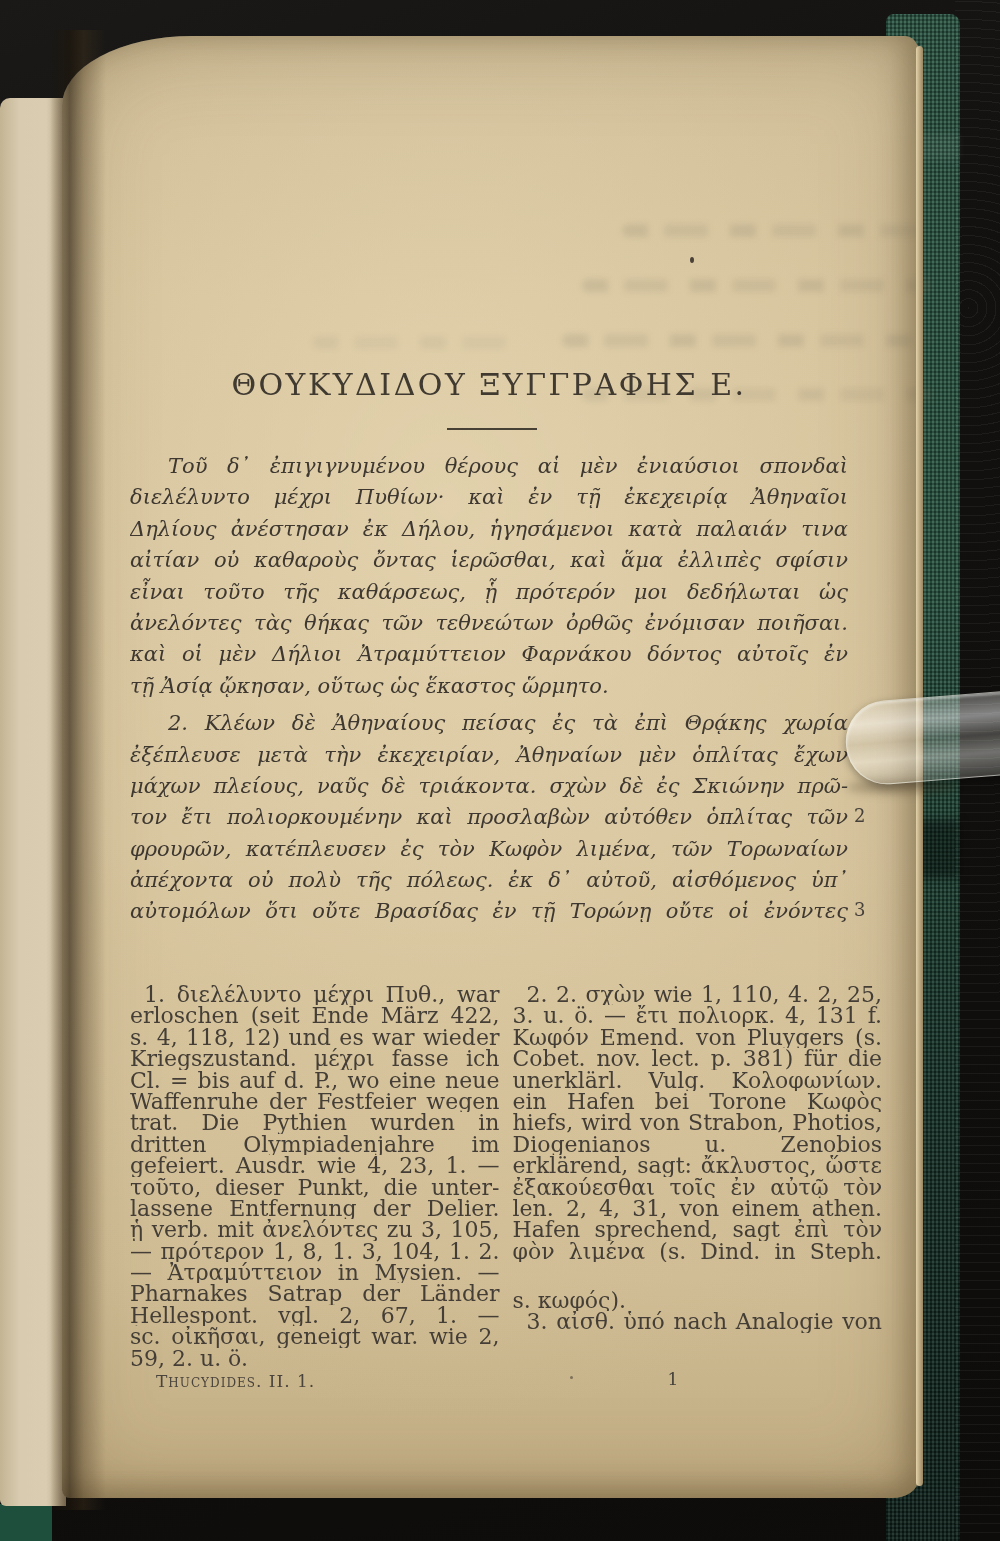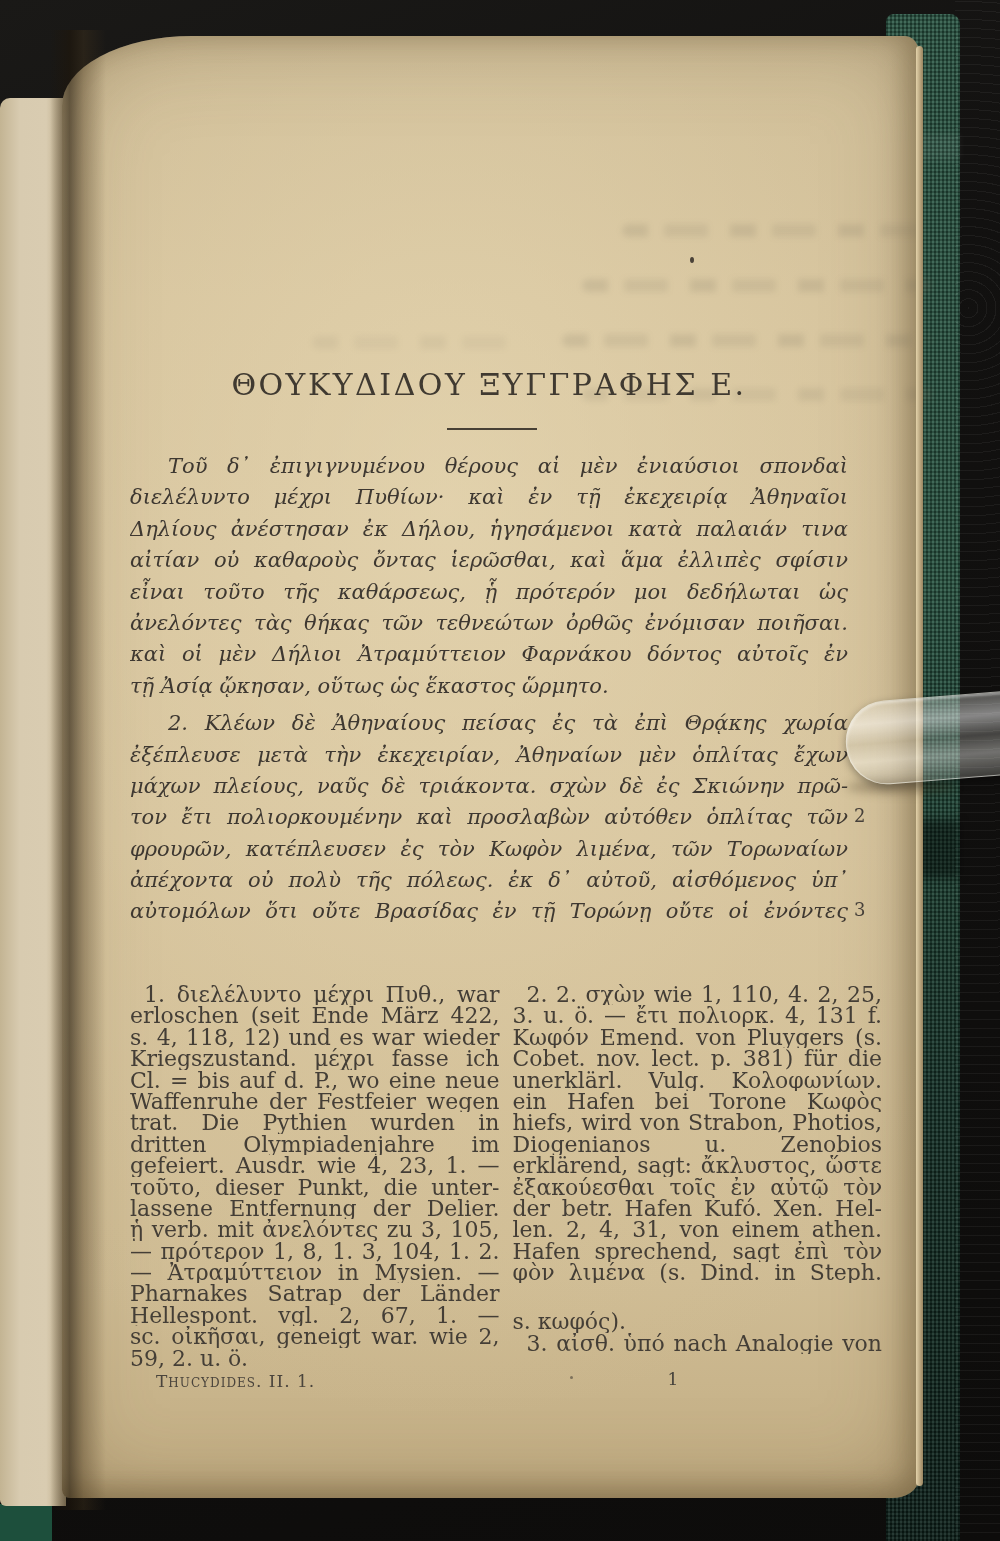--- a/index.html
+++ b/index.html
@@ -191,21 +191,20 @@
       <div class="line">2. 2. σχὼν wie 1, 110, 4. 2, 25,</div>
           <div class="line">3. u. ö. — ἔτι πολιορκ. 4, 131 f. —</div>
           <div class="line">Κωφόν Emend. von Pluygers (s.</div>
           <div class="line">Cobet. nov. lect. p. 381) für die</div>
           <div class="line">unerklärl. Vulg. Κολοφωνίων.  Dafs</div>
           <div class="line">ein Hafen bei Torone Κωφὸς λιμήν</div>
           <div class="line">hiefs, wird von Strabon, Photios,</div>
           <div class="line">Diogenianos u. Zenobios ausdrückl.</div>
           <div class="line">erklärend, sagt: ἄκλυστος, ὥστε μὴ</div>
           <div class="line">ἐξακούεσθαι τοῖς ἐν αὐτῷ τὸν τῆς</div>
-          <div class="line">der betr. Hafen Kufó.  Xen. Hel-</div>
           <div class="line">len. 2, 4, 31, von einem athen.</div>
           <div class="line">Hafen sprechend, sagt ἐπὶ τὸν κω-</div>
           <div class="line">φὸν λιμένα (s. Dind. in Steph. thes.</div>
           <div class="line">s. κωφός).</div>
           <div class="line">3. αἰσθ. ὑπό nach Analogie von ? —</div>
         </div>
     </div>
 
     <div class="signature" style="left:94px;top:1335px;">Thucydides. II. 1.</div>
     <div class="pagenum" style="left:596px;top:1333px;">1</div>

